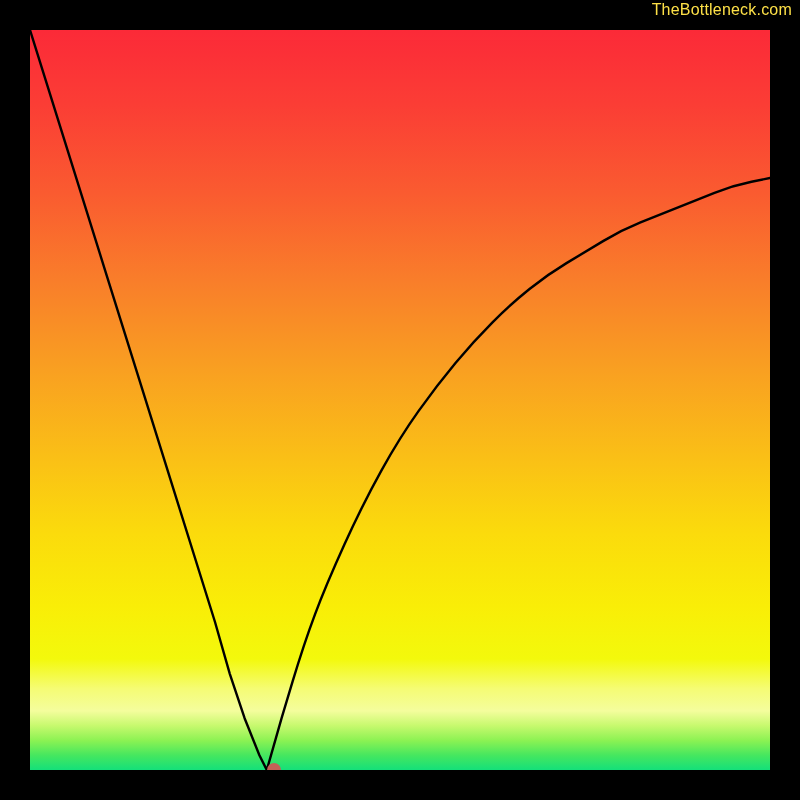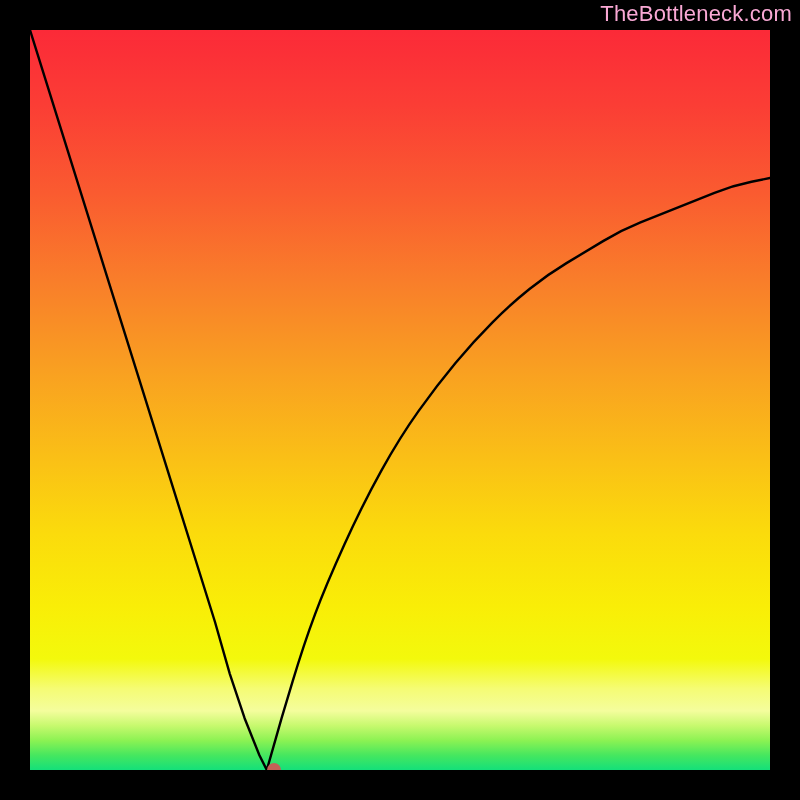--- a/index.html
+++ b/index.html
@@ -14,22 +14,22 @@
   .outer {
     position: relative;
     width: 800px;
     height: 800px;
     background: #000;
   }
   .watermark {
     position: absolute;
     top: 1px;
     right: 8px;
-    color: #f9a8d4;
-    font-size: 22px;
+    color: #fde047;
+    font-size: 16px;
     letter-spacing: 0.2px;
     font-weight: 400;
     z-index: 10;
   }
   .plot-area {
     position: absolute;
     left: 30px;
     top: 30px;
     width: 740px;
     height: 740px;

